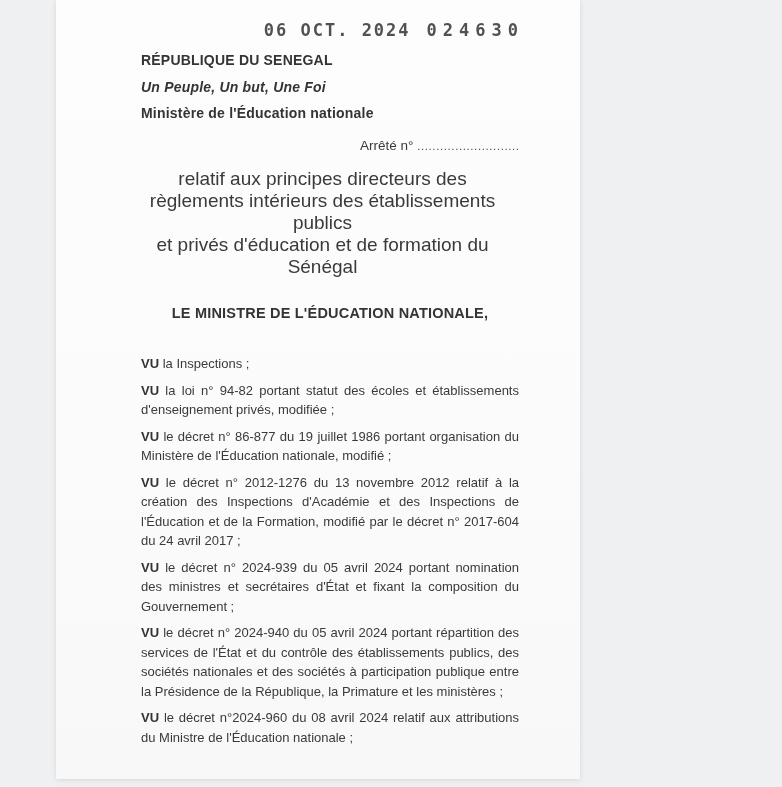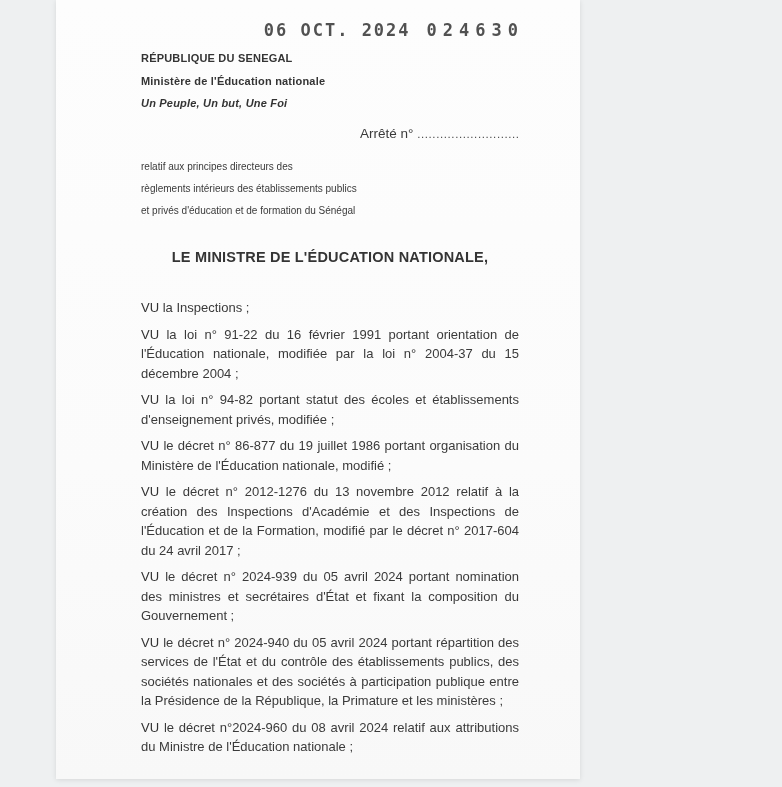--- a/index.html
+++ b/index.html
@@ -26,99 +26,98 @@
     font-weight: 700;
     font-size: 17px;
     color: #3a3a3a;
     letter-spacing: 2px;
     opacity: 0.88;
   }
   .stamp .stamp-number { letter-spacing: 6px; }
   .content { padding: 52px 61px 0 85px; }
   .hdr-line {
     font-weight: 700;
-    font-size: 11px;
+    font-size: 14px;
     margin: 0 0 10.5px 0;
     letter-spacing: 0.2px;
   }
   .motto { font-style: italic; }
   .ref-line {
     margin-top: 17px;
     padding-left: 219px;
     font-size: 13.5px;
     white-space: nowrap;
     overflow: hidden;
     color: #3a3a3a;
   }
   .ref-line .dots {
     font-size: 11.5px;
     letter-spacing: 0.6px;
     color: #4a4a4a;
   }
   .subject-block {
     margin-top: 15px;
-    text-align: left;
+    text-align: center;
     padding-right: 15px;
-    font-size: 10px;
+    font-size: 19px;
     line-height: 22px;
     color: #3a3a3a;
   }
   .doc-title {
     margin: 27px 0 16px 0;
     text-align: center;
     font-weight: 700;
     font-size: 14.5px;
     letter-spacing: 0.2px;
   }
   .vu-list {
     margin-top: 33px;
     font-size: 13px;
     line-height: 19.5px;
     color: #3a3a3a;
   }
   .vu-list p {
     margin: 0 0 7px 0;
     text-align: justify;
   }
-  .vu-list b { font-weight: 400; color: #333; }
+  .vu-list b { font-weight: 700; color: #333; }
 </style>
 </head>
 <body>
 
 <div class="paper">
 
   <div class="stamp">
     <span class="stamp-date">06 OCT. 2024</span>
     <span class="stamp-number">024630</span>
   </div>
 
   <div class="content">
 
     <header>
       <div class="hdr-line">RÉPUBLIQUE DU SENEGAL</div>
+      <div class="hdr-line motto">Un Peuple, Un but, Une Foi</div>
       <div class="hdr-line">Ministère de l'Éducation nationale</div>
-      <div class="hdr-line motto">Un Peuple, Un but, Une Foi</div>
     </header>
 
     <div class="ref-line">
       <span>Arrêté n°</span>
       <span class="dots">.....................................................................</span>
     </div>
 
     <div class="subject-block">
       <div>relatif aux principes directeurs des</div>
       <div>règlements intérieurs des établissements publics</div>
       <div>et privés d'éducation et de formation du Sénégal</div>
     </div>
 
     <h1 class="doc-title">LE MINISTRE DE L'ÉDUCATION NATIONALE,</h1>
 
     <div class="vu-list">
       <p><b>VU</b> <span>la Inspections ;</span></p>
-      <p><b>VU</b> <span>la loi n° 91-22 du 16 février 1991 portant orientation de l'Éducation nationale, modifiée par la loi n° 2004-37 du 15 décembre 2004 ;</span></p>
       <p><b>VU</b> <span>la loi n° 94-82 portant statut des écoles et établissements d'enseignement privés, modifiée ;</span></p>
       <p><b>VU</b> <span>le décret n° 86-877 du 19 juillet 1986 portant organisation du Ministère de l'Éducation nationale, modifié ;</span></p>
       <p><b>VU</b> <span>le décret n° 2012-1276 du 13 novembre 2012 relatif à la création des Inspections d'Académie et des Inspections de l'Éducation et de la Formation, modifié par le décret n° 2017-604 du 24 avril 2017 ;</span></p>
       <p><b>VU</b> <span>le décret n° 2024-939 du 05 avril 2024 portant nomination des ministres et secrétaires d'État et fixant la composition du Gouvernement ;</span></p>
       <p><b>VU</b> <span>le décret n° 2024-940 du 05 avril 2024 portant répartition des services de l'État et du contrôle des établissements publics, des sociétés nationales et des sociétés à participation publique entre la Présidence de la République, la Primature et les ministères ;</span></p>
       <p><b>VU</b> <span>le décret n°2024-960 du 08 avril 2024 relatif aux attributions du Ministre de l'Éducation nationale ;</span></p>
     </div>
 
   </div>
 </div>

